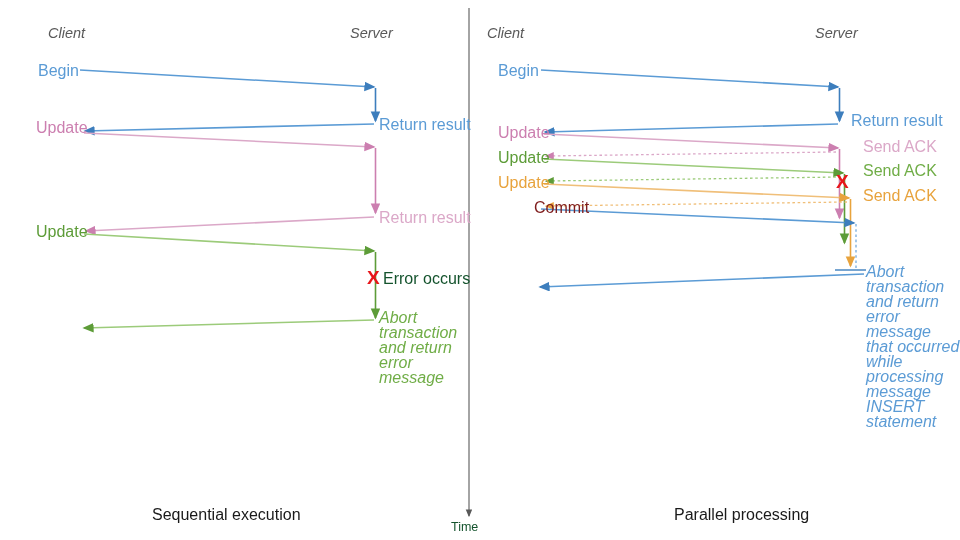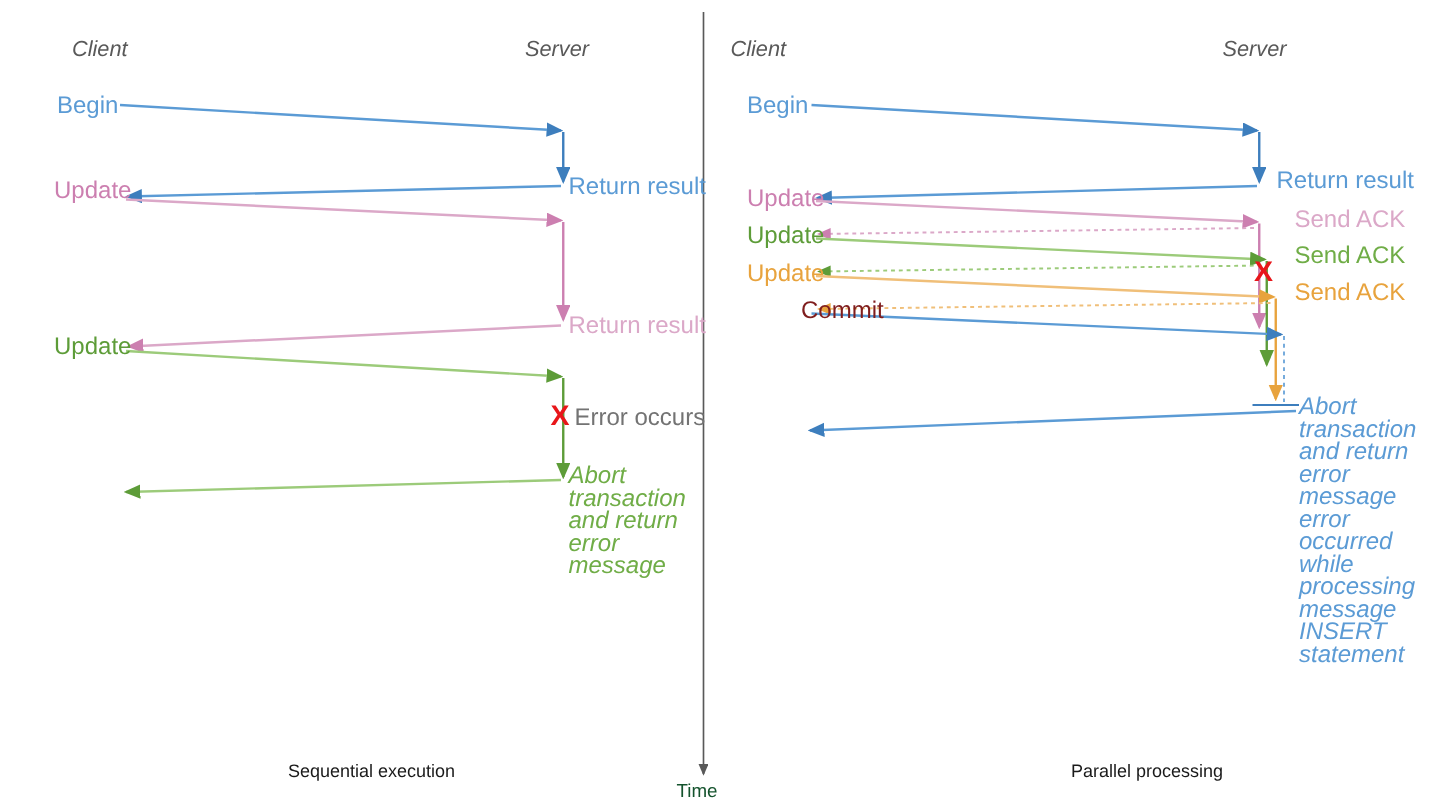--- a/index.html
+++ b/index.html
@@ -30,23 +30,22 @@
     white-space: pre;
     letter-spacing: 0px;
   }
   .lbl.multi { white-space: normal; font-style: italic; }
   .actor {
     font-style: italic;
     font-size: 14.5px;
     color: #595959;
   }
   .caption {
-    font-size: 12px;
+    font-size: 16px;
     color: #1a1a1a;
-    margin-left: 40px;
   }
   .time-label {
     font-size: 12.5px;
     color: #14532d;
   }
   .xmark {
     position: absolute;
     font-weight: bold;
     font-size: 19px;
     color: #e8161a;
@@ -167,21 +166,21 @@
 
   <div class="lbl actor" style="left:487px; top:26px;">Client</div>
   <div class="lbl actor" style="left:815px; top:26px;">Server</div>
 
   <div class="lbl" style="left:38px; top:63px; color:#5b9bd5;">Begin</div>
   <div class="lbl" style="left:36px; top:120px; color:#cc7fb0;">Update</div>
   <div class="lbl" style="left:36px; top:224px; color:#5d9c38;">Update</div>
 
   <div class="lbl" style="left:379px; top:117px; color:#5b9bd5;">Return result</div>
   <div class="lbl" style="left:379px; top:210px; color:#dba8c8;">Return result</div>
-  <div class="lbl" style="left:383px; top:271px; color:#737373;">Error occurs</div>
+  <div class="lbl" style="left:383px; top:271px; color:#14532d;">Error occurs</div>
   <div class="xmark" style="left:367px; top:268px;">X</div>
 
   <div class="lbl multi" style="left:379px; top:310px; width:90px; color:#70ad47;">
     <div>Abort</div>
     <div>transaction</div>
     <div>and return</div>
     <div>error message</div>
   </div>
 
   <div class="lbl" style="left:498px; top:63px; color:#5b9bd5;">Begin</div>
@@ -194,21 +193,21 @@
   <div class="lbl" style="left:863px; top:139px; color:#dba8c8;">Send ACK</div>
   <div class="lbl" style="left:863px; top:163px; color:#70ad47;">Send ACK</div>
   <div class="lbl" style="left:863px; top:188px; color:#e8a33d;">Send ACK</div>
   <div class="xmark" style="left:836px; top:172px;">X</div>
 
   <div class="lbl multi" style="left:866px; top:264px; width:94px; color:#5b9bd5;">
     <div>Abort</div>
     <div>transaction</div>
     <div>and return</div>
     <div>error message</div>
-    <div>error occurred</div>
+    <div>that occurred</div>
     <div>while</div>
     <div>processing</div>
     <div>message</div>
     <div>INSERT</div>
     <div>statement</div>
   </div>
 
   <div class="lbl caption" style="left:152px; top:507px;">Sequential execution</div>
   <div class="lbl caption" style="left:674px; top:507px;">Parallel processing</div>
 

